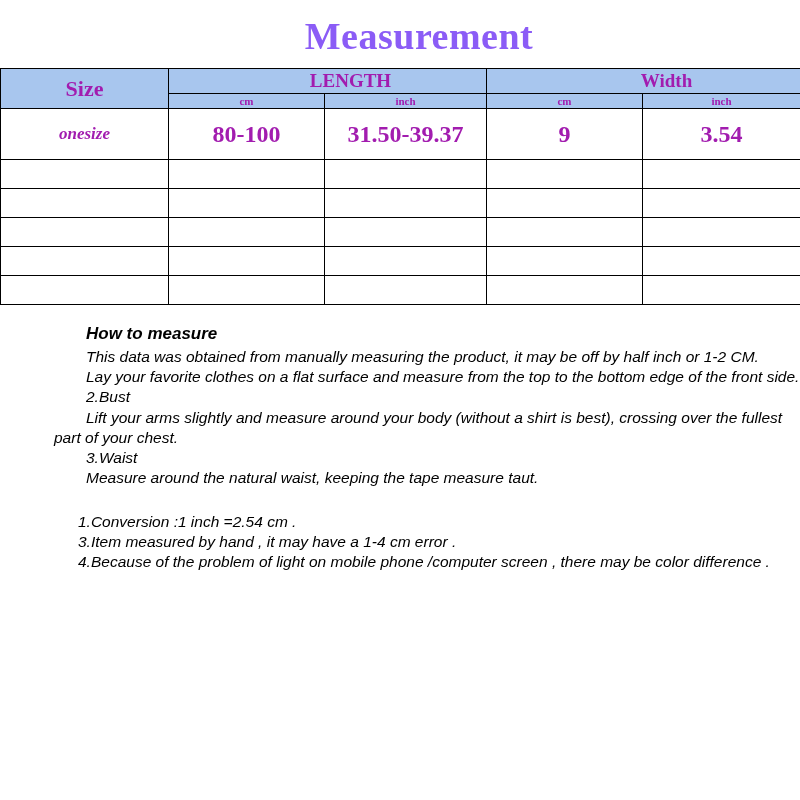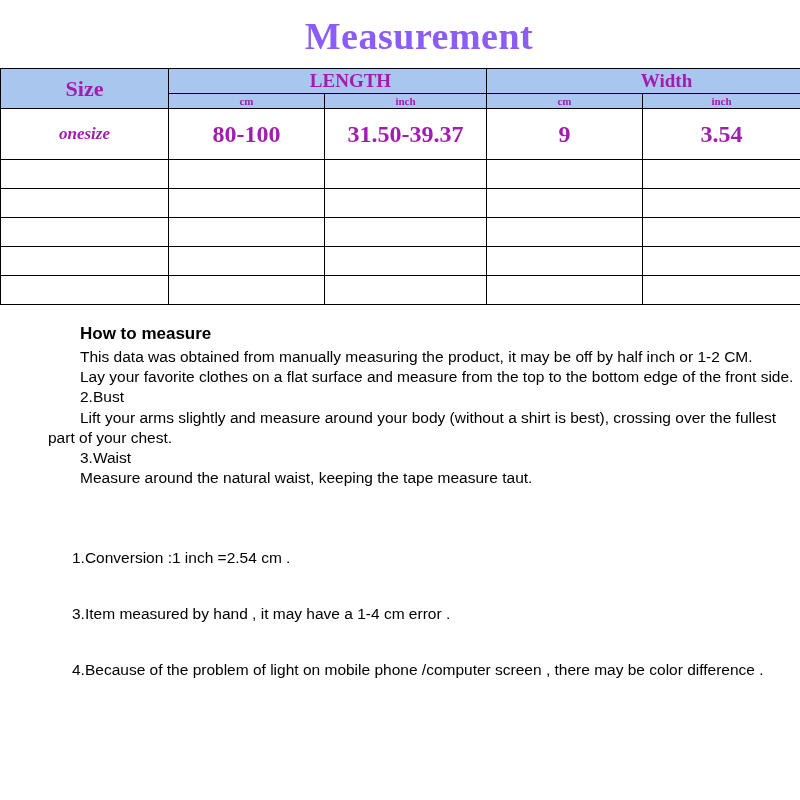--- a/index.html
+++ b/index.html
@@ -68,23 +68,24 @@
   .row-empty td {
     height: 26px;
   }
   .col-size { width: 168px; }
   .col-lcm  { width: 156px; }
   .col-linch{ width: 162px; }
   .col-wcm  { width: 156px; }
   .col-winch{ width: 158px; }
 
   .notes {
-    padding: 18px 0 0 2px;
+    padding: 18px 0 0 8px;
     font-size: 15.5px;
     line-height: 1.30;
+    font-style: italic;
   }
   .notes .section-head {
     font-weight: 700;
     font-size: 17px;
     padding-left: 78px;
     padding-bottom: 2px;
   }
   .notes .p {
     padding-left: 46px;
     text-indent: 32px;
@@ -94,21 +95,20 @@
   }
   .tips {
     padding-top: 20px;
   }
   .tips .section-head {
     padding-left: 78px;
   }
   .tips .p {
     padding-left: 46px;
     text-indent: 24px;
-    margin-top: 36px;
   }
   .spacer4 { height: 4px; }
 </style>
 </head>
 <body>
 
 <div class="page">
 
   <div class="title">Measurement</div>
 

